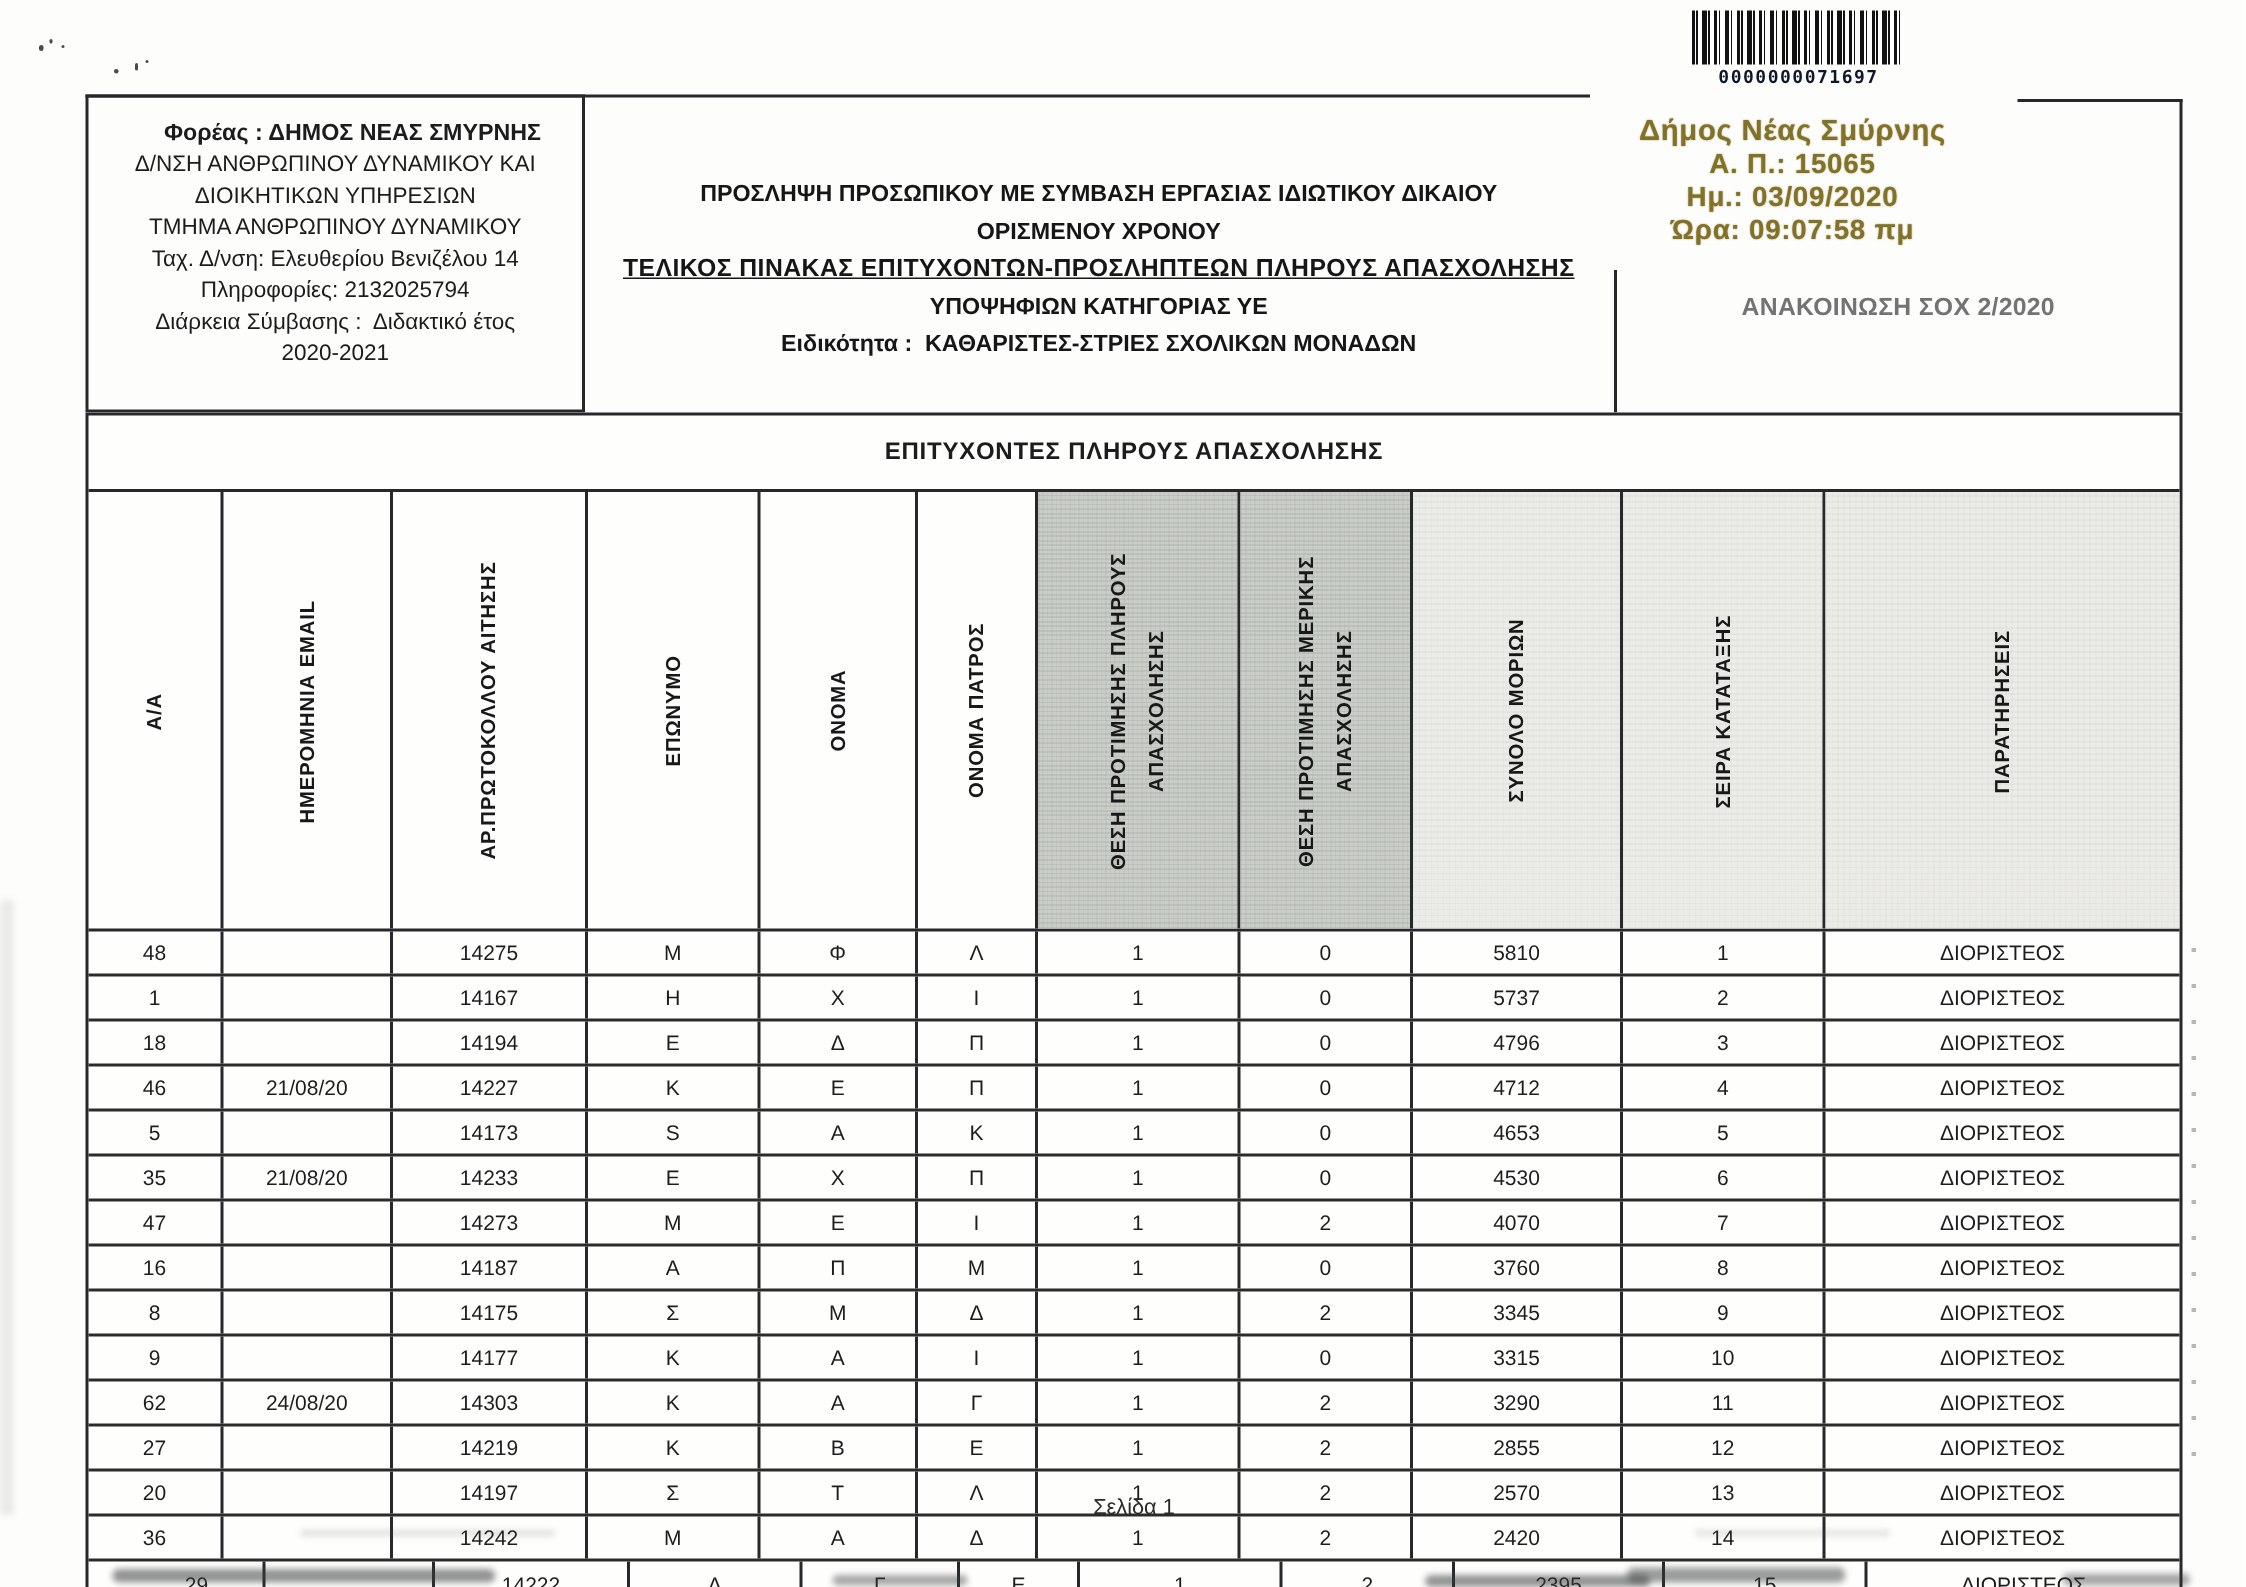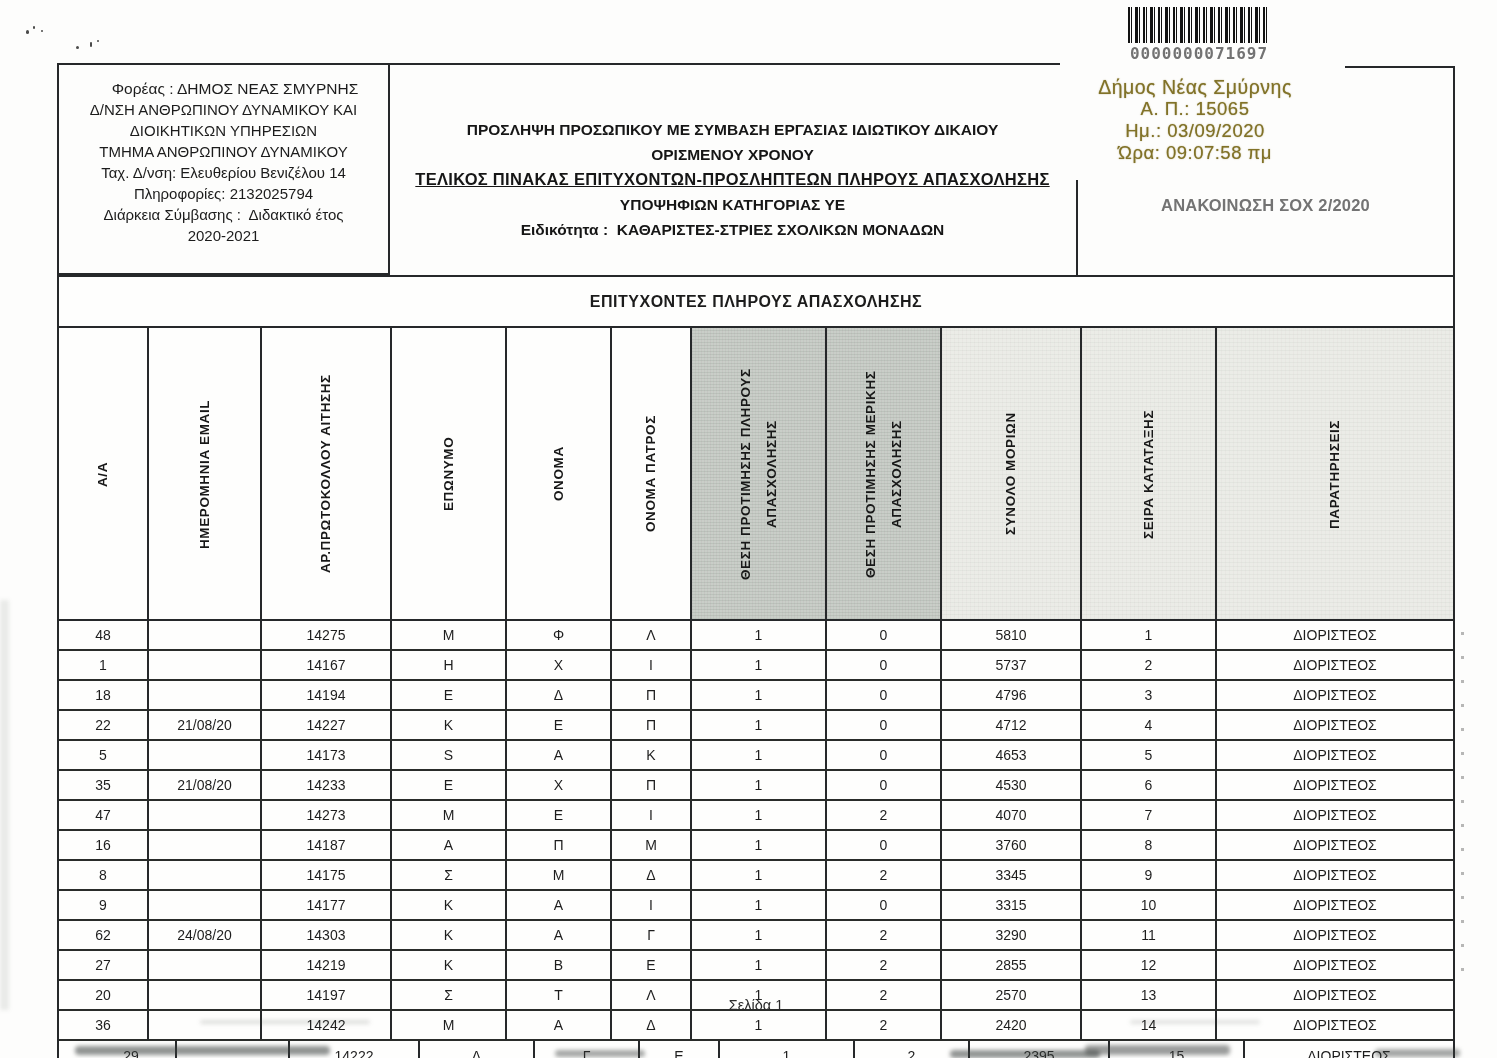--- a/index.html
+++ b/index.html
@@ -10,21 +10,21 @@
     color:#1c1c1c;
   }
   
   .agency-box{
     position:absolute;left:57px;top:63px;width:333px;height:212px;
     border:2px solid #26282a;box-sizing:border-box;
     display:flex;flex-direction:column;justify-content:flex-start;
     padding-top:13px;text-align:center;font-size:15px;line-height:21px;
     white-space:pre-wrap;
   }
-  .agency-box .l1{font-weight:normal;font-size:15.5px;margin-left:23px;}
+  .agency-box .l1{font-weight:bold;font-size:15.5px;margin-left:23px;}
   .title-box{
     position:absolute;left:390px;top:63px;width:685px;height:212px;
     box-sizing:border-box;
     display:flex;flex-direction:column;justify-content:center;
     padding-top:20px;text-align:center;
     font-weight:bold;font-size:15.5px;line-height:25px;color:#161616;
     white-space:pre-wrap;
   }
   .title-box .l3{text-decoration:underline;font-size:16.5px;letter-spacing:.3px;}
   .seg{position:absolute;background:#26282a;}
@@ -37,25 +37,25 @@
     position:absolute;left:1128px;top:7px;width:142px;height:36px;
     background:repeating-linear-gradient(90deg,
       #121212 0 2px, transparent 2px 3px,
       #121212 3px 4px, transparent 4px 7px,
       #121212 7px 10px, transparent 10px 11px,
       #121212 11px 12px, transparent 12px 15px);
   }
   .barcode-number{
     position:absolute;left:1114px;top:44px;width:170px;text-align:center;
     font-family:"DejaVu Sans Mono",monospace;font-weight:bold;
-    font-size:16px;letter-spacing:1px;color:#737373;
+    font-size:12px;letter-spacing:1px;color:#0f172a;
   }
   .stamp{
     position:absolute;left:1078px;top:76px;width:234px;text-align:center;
-    color:#817228;font-weight:400;font-size:18.5px;line-height:22px;
+    color:#817228;font-weight:700;font-size:18.5px;line-height:22px;
     letter-spacing:.5px;text-shadow:0 0 1.2px rgba(129,114,40,.75);
   }
   .stamp .s1{font-size:19.5px;}
   .announcement{
     position:absolute;left:1083px;top:196px;width:365px;text-align:center;
     font-weight:bold;font-size:16.5px;color:#737373;letter-spacing:.2px;
   }
   
   .dtable{
     position:absolute;left:57px;top:275px;width:1398px;
@@ -240,21 +240,21 @@
           <div class="td">Ε</div>
           <div class="td">Δ</div>
           <div class="td">Π</div>
           <div class="td">1</div>
           <div class="td">0</div>
           <div class="td">4796</div>
           <div class="td">3</div>
           <div class="td">ΔΙΟΡΙΣΤΕΟΣ</div>
         </div>
         <div class="tr">
-          <div class="td">22</div>
+          <div class="td">46</div>
           <div class="td">21/08/20</div>
           <div class="td">14227</div>
           <div class="td">Κ</div>
           <div class="td">Ε</div>
           <div class="td">Π</div>
           <div class="td">1</div>
           <div class="td">0</div>
           <div class="td">4712</div>
           <div class="td">4</div>
           <div class="td">ΔΙΟΡΙΣΤΕΟΣ</div>

